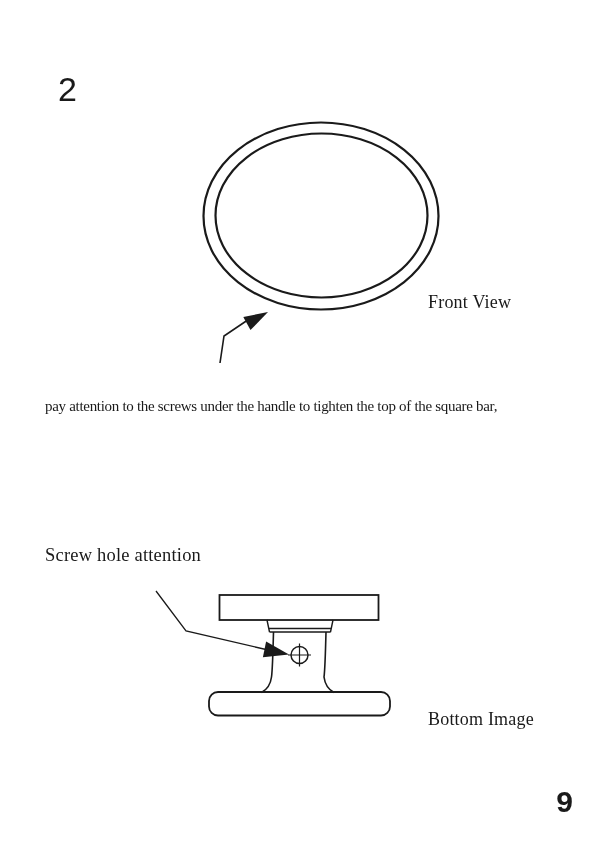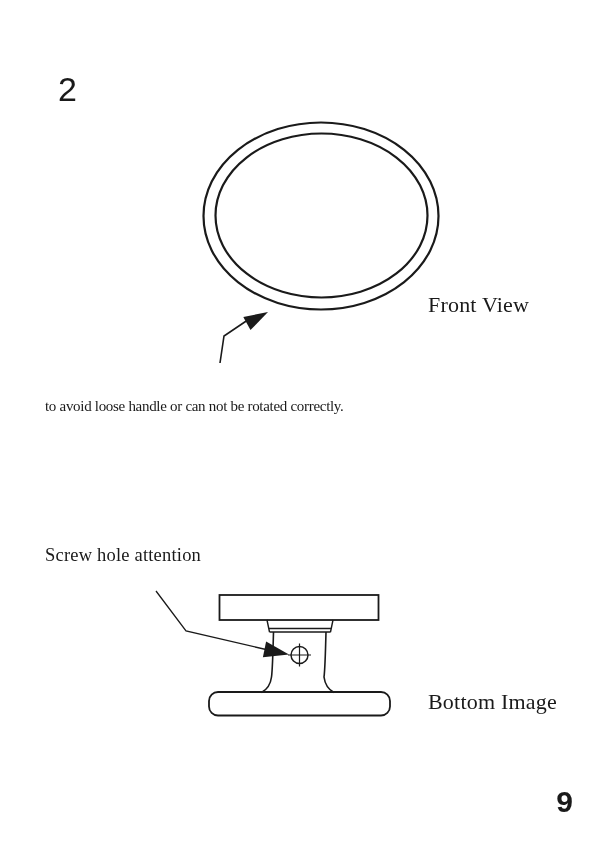--- a/index.html
+++ b/index.html
@@ -25,26 +25,26 @@
     font-weight: 400;
     letter-spacing: 0.5px;
   }
   .page-number {
     right: 27px; top: 785px;
     font-family: "Liberation Sans", sans-serif;
     font-size: 30px;
     font-weight: 700;
   }
   .caption {
-    font-size: 22px;
+    font-size: 18px;
     letter-spacing: 0.2px;
     white-space: nowrap;
   }
   .front-view-caption { left: 428px; top: 292px; }
-  .bottom-image-caption { left: 428px; top: 689px; text-align: right; }
+  .bottom-image-caption { left: 428px; top: 709px; text-align: right; }
   .pointer-label { left: 45px; top: 545px; font-size: 18.5px; }
 
   .instructions {
     left: 45px; top: 391px;
     width: 540px;
     font-size: 15px;
     letter-spacing: -0.3px;
     line-height: 31.5px;
     white-space: nowrap;
   }
@@ -92,20 +92,20 @@
     <polyline class="stroke" points="156,591 186,631 266,649.5" stroke-width="1.3"></polyline>
     <polygon class="fill" points="289,654.5 262.9,657.2 266.1,641.6"></polygon>
   </g>
 </svg>
 
 <div class="abs step-number">2</div>
 
 <div class="abs caption front-view-caption">Front View</div>
 
 <div class="abs instructions">
-  <div>to avoid loose handle or can not be rotated correctly.</div>
+  <div>pay attention to the screws under the handle to tighten the top of the square bar,</div>
 </div>
 
 <div class="abs caption pointer-label">Screw hole attention</div>
 
 <div class="abs caption bottom-image-caption">Bottom Image</div>
 
 <div class="abs page-number">9</div>
 
 </body></html>

